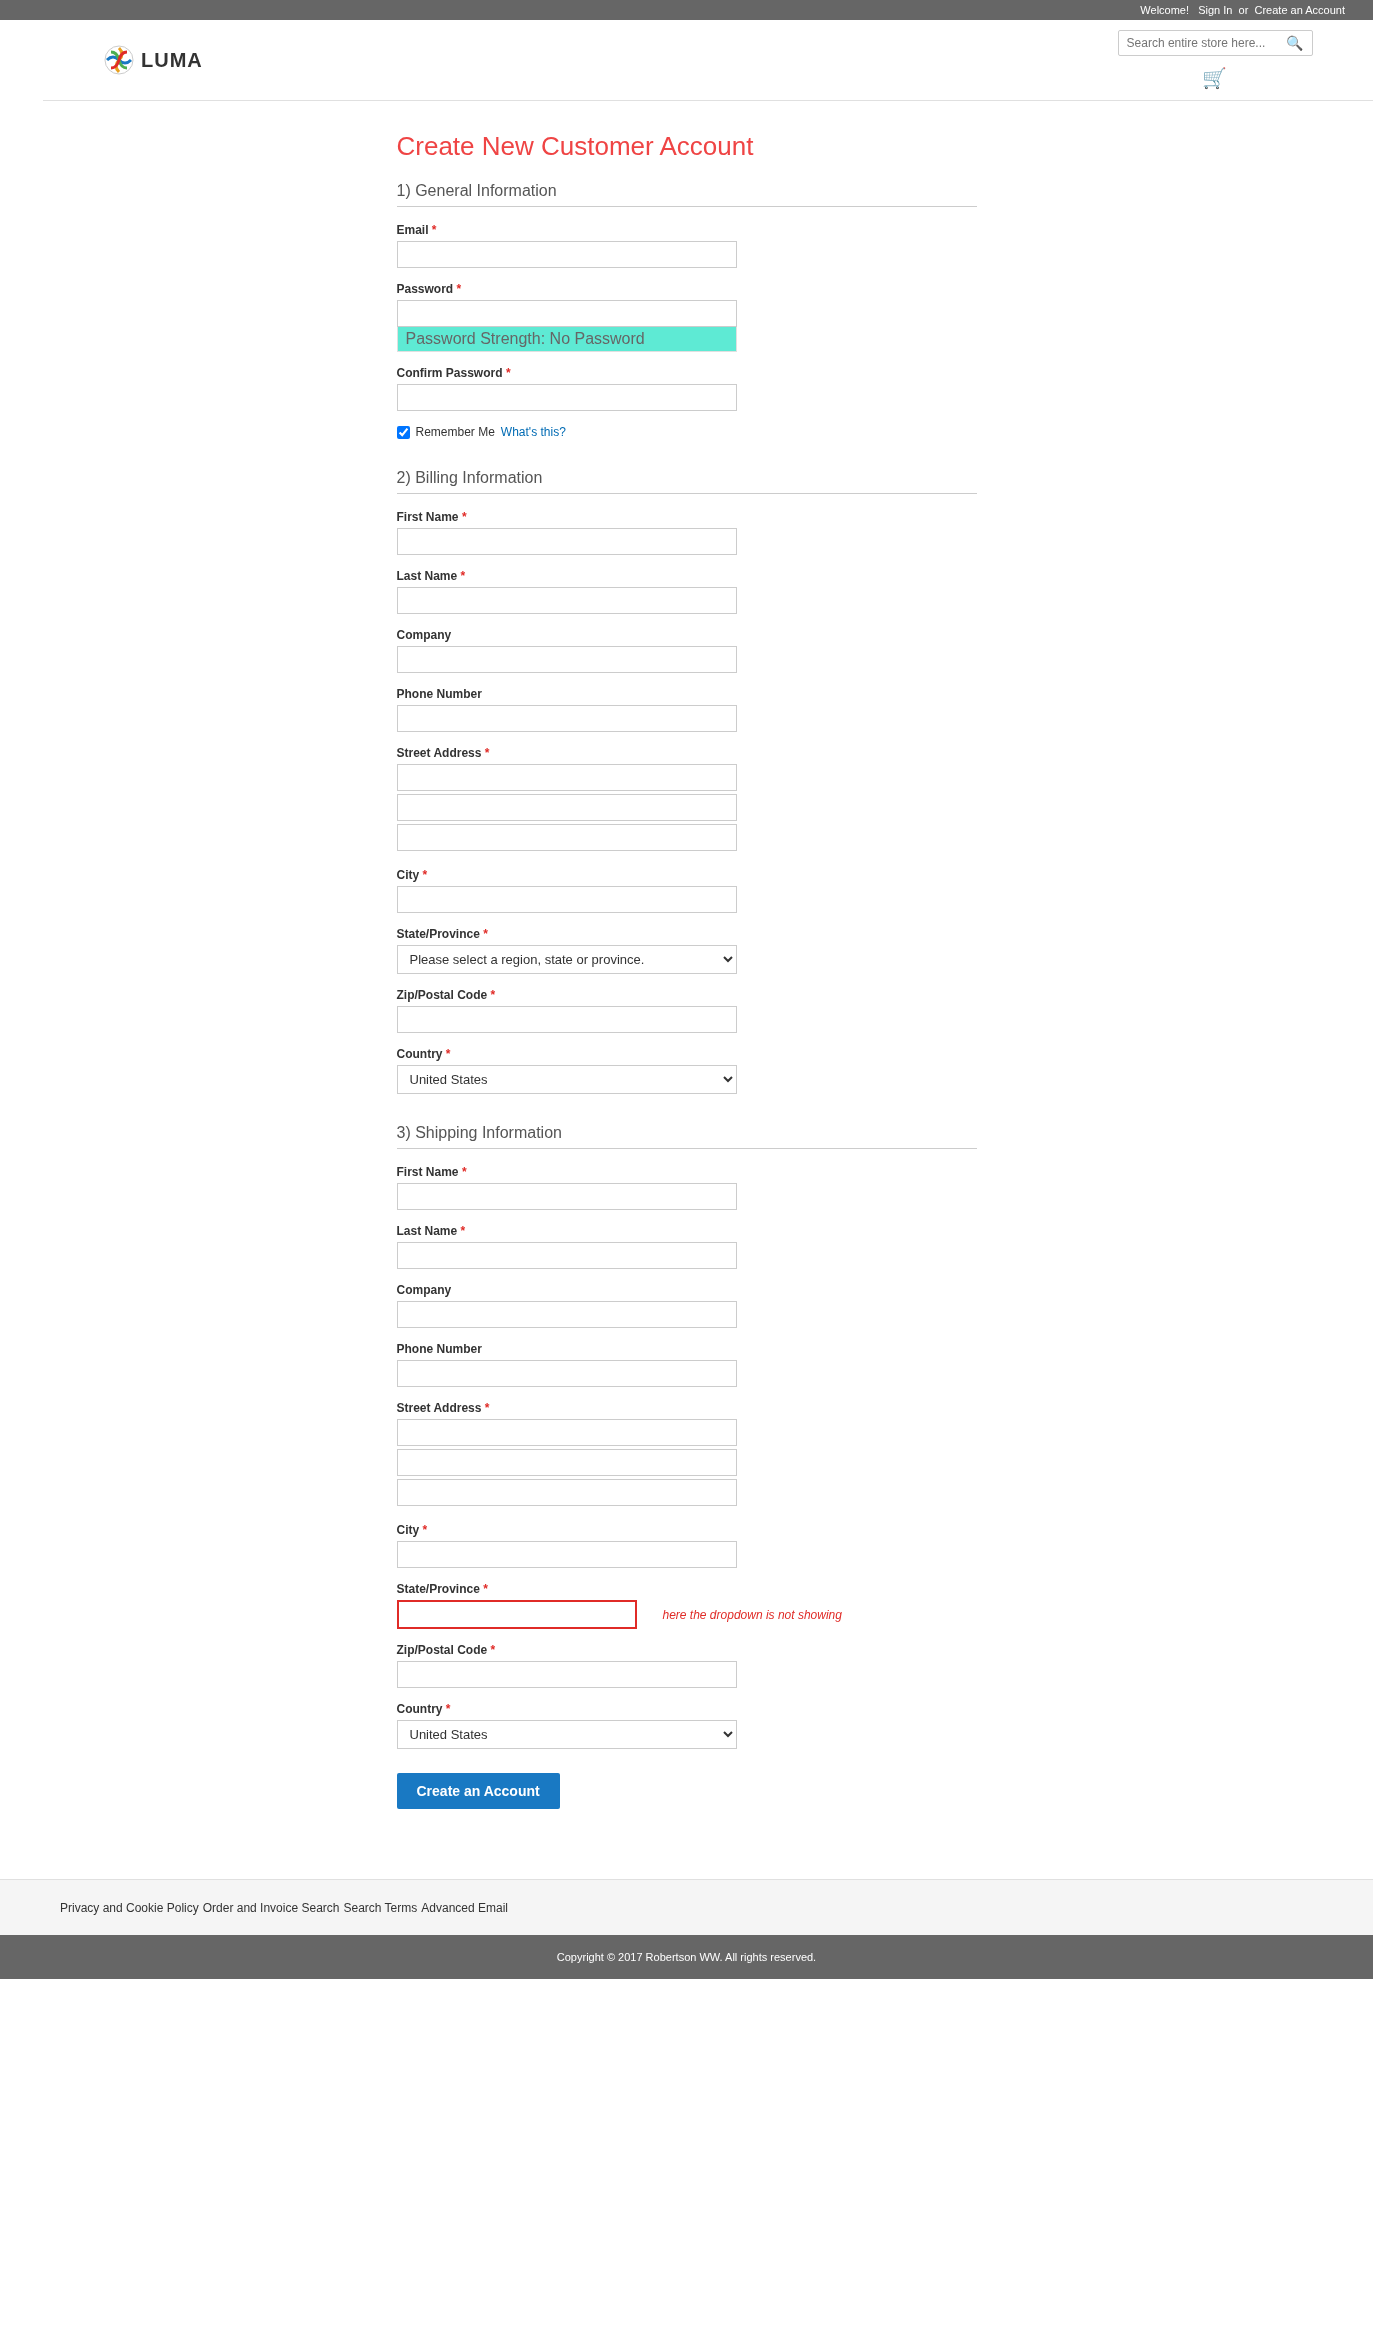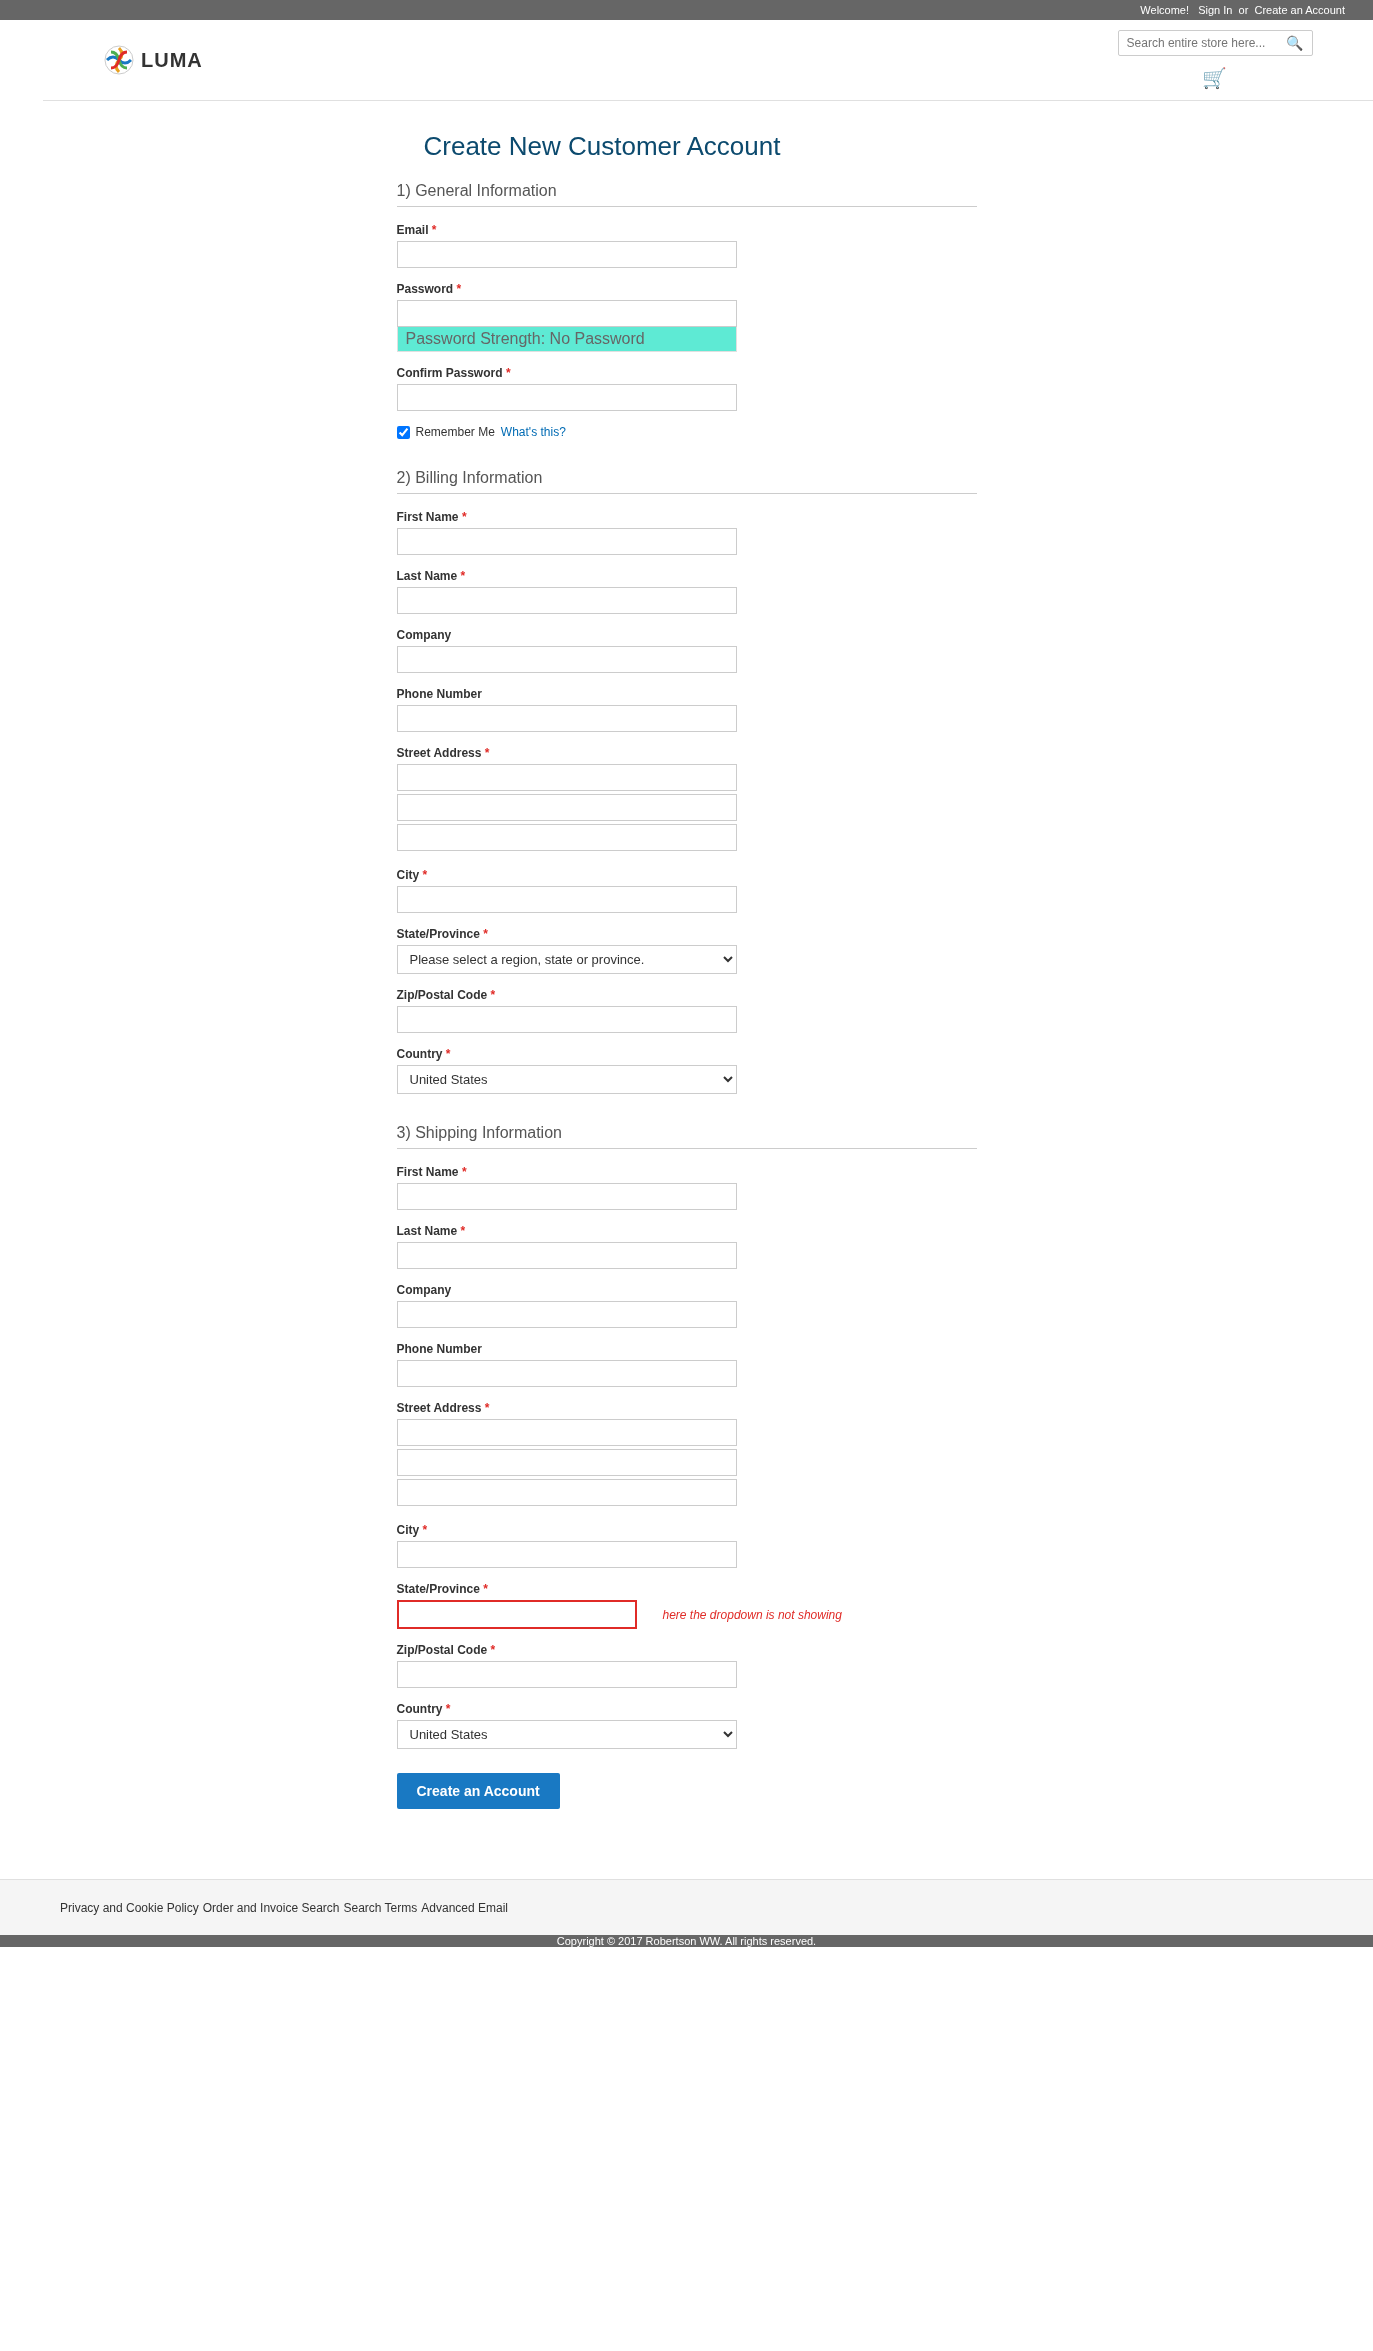--- a/index.html
+++ b/index.html
@@ -75,23 +75,22 @@
     
     .main-content {
       max-width: 700px;
       margin: 0 auto;
       padding: 30px 60px 40px 60px;
     }
 
     .page-title {
       font-size: 26px;
       font-weight: 300;
-      color: #0c4a6e;
+      color: #ef4444;
       margin-bottom: 20px;
-      margin-left: 27px;
     }
 
     .section-title {
       font-size: 16px;
       font-weight: 300;
       color: #555;
       border-bottom: 1px solid #ccc;
       padding-bottom: 6px;
       margin-bottom: 16px;
     }
@@ -210,21 +209,21 @@
       font-size: 12px;
       color: #333;
       text-decoration: none;
     }
 
     .footer-bottom {
       background: #666;
       color: #fff;
       text-align: center;
       font-size: 11px;
-      padding: 0;
+      padding: 16px;
     }
 
     
     .street-fields .form-input {
       margin-bottom: 3px;
     }
   </style>
 </head>
 <body>
 

